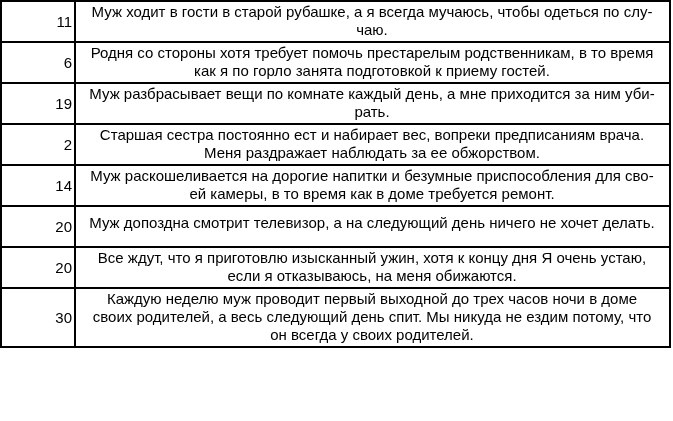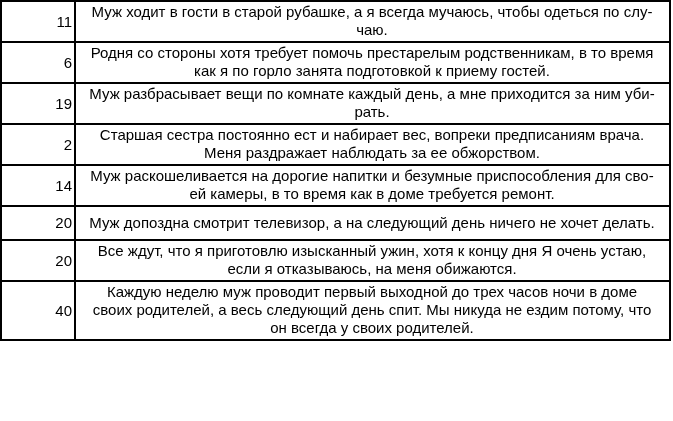--- a/index.html
+++ b/index.html
@@ -32,21 +32,21 @@
     padding: 7px 2px;
   }
   td.text-cell {
     padding: 1px 5px 2px 4px;
     white-space: pre-line;
     text-align: center;
     margin-left: 14px;
   }
   tr.single-line td.text-cell {
     padding-top: 7px;
-    padding-bottom: 7px;
+    padding-bottom: 14px;
   }
 </style>
 </head>
 <body>
 
 <table class="doc-table">
   <tbody>
     <tr>
       <td class="num-cell">11</td>
       <td class="text-cell">Муж ходит в гости в старой рубашке, а я всегда мучаюсь, чтобы одеться по слу-
@@ -75,19 +75,19 @@
     <tr class="single-line">
       <td class="num-cell">20</td>
       <td class="text-cell">Муж допоздна смотрит телевизор, а на следующий день ничего не хочет делать.</td>
     </tr>
     <tr>
       <td class="num-cell">20</td>
       <td class="text-cell">Все ждут, что я приготовлю изысканный ужин, хотя к концу дня Я очень устаю,
 если я отказываюсь, на меня обижаются.</td>
     </tr>
     <tr>
-      <td class="num-cell">40</td>
+      <td class="num-cell">30</td>
       <td class="text-cell">Каждую неделю муж проводит первый выходной до трех часов ночи в доме
 своих родителей, а весь следующий день спит. Мы никуда не ездим потому, что
 он всегда у своих родителей.</td>
     </tr>
   </tbody>
 </table>
 
 </body></html>

